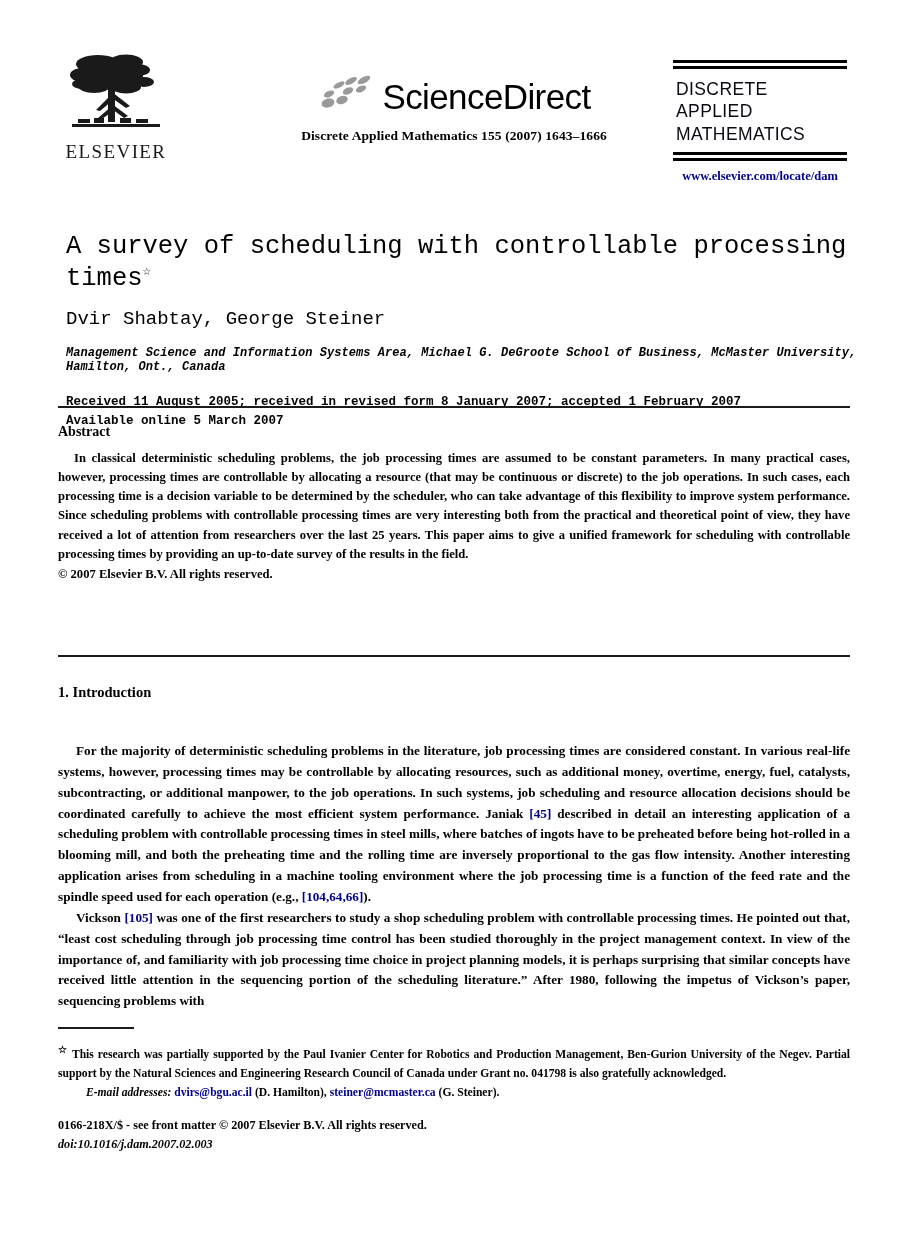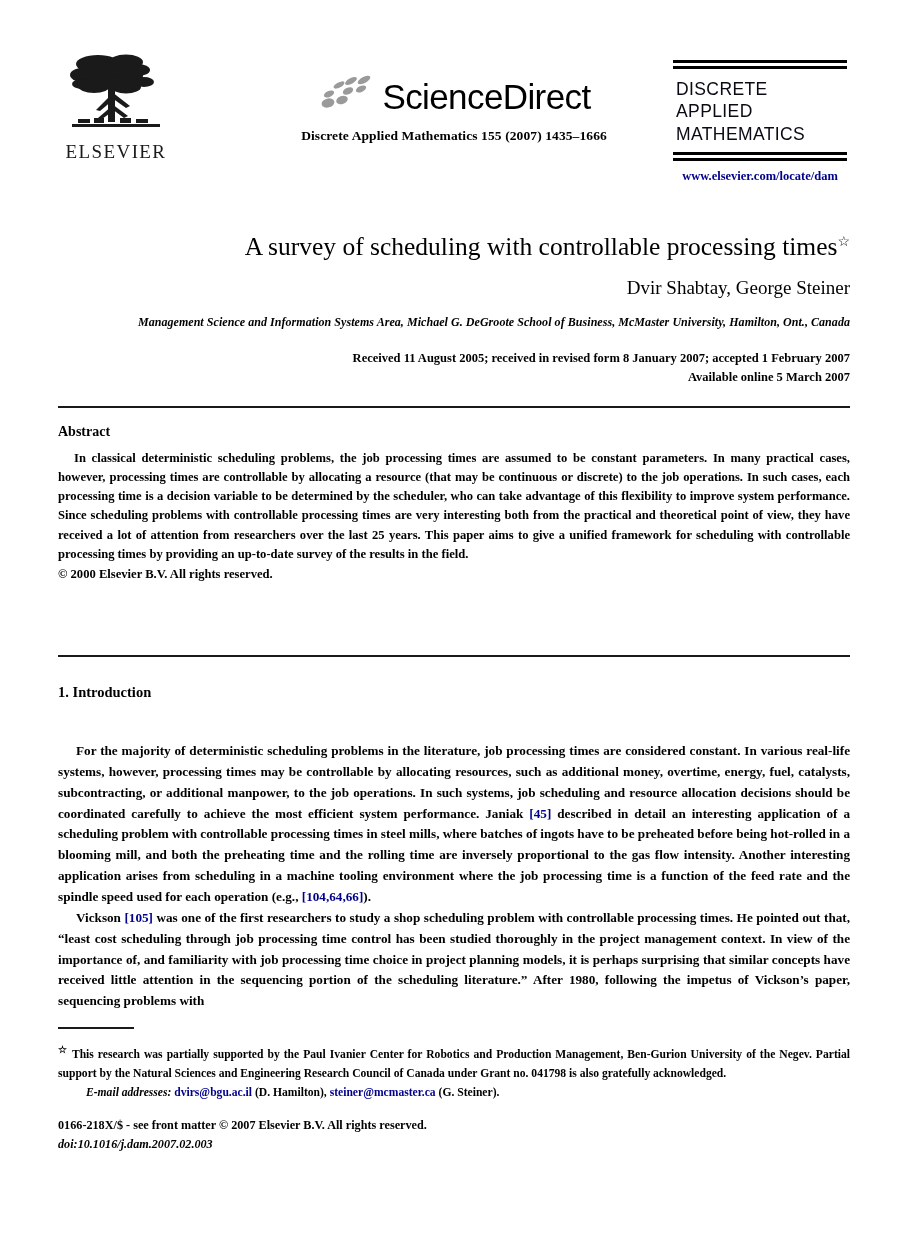--- a/index.html
+++ b/index.html
@@ -110,23 +110,24 @@
     margin-top: 8px;
     font-family: "Liberation Serif", serif;
     font-weight: bold;
     font-size: 12.5px;
     color: #00008b;
   }
 
   
   .title-block {
     position: absolute;
-    left: 58px; top: 232px;
-    width: 792px;
-    text-align: right;
+    left: 66px; top: 232px;
+    width: 792px;
+    text-align: left;
+    font-family: Liberation Mono, monospace;
   }
   .paper-title {
     font-size: 25.5px;
     font-weight: normal;
     line-height: 1.2;
     margin: 0;
   }
   .dagger {
     font-size: 14px;
     vertical-align: super;
@@ -294,21 +295,21 @@
             <ellipse cx="22" cy="13" rx="6" ry="2.6" transform="rotate(-28 22 13)"></ellipse>
             <ellipse cx="44" cy="17" rx="5.5" ry="3" transform="rotate(-25 44 17)"></ellipse>
             <ellipse cx="31" cy="19" rx="5.5" ry="3.2" transform="rotate(-25 31 19)"></ellipse>
             <ellipse cx="12" cy="22" rx="5.5" ry="3" transform="rotate(-25 12 22)"></ellipse>
             <ellipse cx="25" cy="28" rx="6" ry="4" transform="rotate(-20 25 28)"></ellipse>
             <ellipse cx="11" cy="31" rx="6.5" ry="4.5" transform="rotate(-15 11 31)"></ellipse>
           </g>
         </svg>
         <span class="sd-word">ScienceDirect</span>
       </div>
-      <div class="journal-ref">Discrete Applied Mathematics 155 (2007) 1435–1666</div>
+      <div class="journal-ref">Discrete Applied Mathematics 155 (2007) 1643–1666</div>
     </div>
 
     <div class="dam-logo">
       <div class="dam-rule-top">
         <div></div>
           <div></div>
       </div>
       <div class="dam-words">
         <div>DISCRETE</div>
         <div>APPLIED</div>
@@ -331,21 +332,21 @@
       <div>Available online 5 March 2007</div>
     </div>
   </div>
 
   <div class="rule" id="rule-abstract-top"></div>
   <div class="rule" id="rule-abstract-bot"></div>
 
   <div class="abstract-block">
     <div class="abstract-heading">Abstract</div>
     <div class="abstract-body">In classical deterministic scheduling problems, the job processing times are assumed to be constant parameters. In many practical cases, however, processing times are controllable by allocating a resource (that may be continuous or discrete) to the job operations. In such cases, each processing time is a decision variable to be determined by the scheduler, who can take advantage of this flexibility to improve system performance. Since scheduling problems with controllable processing times are very interesting both from the practical and theoretical point of view, they have received a lot of attention from researchers over the last 25 years. This paper aims to give a unified framework for scheduling with controllable processing times by providing an up-to-date survey of the results in the field.</div>
-    <div class="abstract-copyright">© 2000 Elsevier B.V. All rights reserved.</div>
+    <div class="abstract-copyright">© 2007 Elsevier B.V. All rights reserved.</div>
   </div>
 
 
   <div class="section-heading">1. Introduction</div>
 
   <div class="body-text">
     <p><span>For the majority of deterministic scheduling problems in the literature, job processing times are considered constant. In various real-life systems, however, processing times may be controllable by allocating resources, such as additional money, overtime, energy, fuel, catalysts, subcontracting, or additional manpower, to the job operations. In such systems, job scheduling and resource allocation decisions should be coordinated carefully to achieve the most efficient system performance. Janiak </span><span class="cite">[45]</span><span> described in detail an interesting application of a scheduling problem with controllable processing times in steel mills, where batches of ingots have to be preheated before being hot-rolled in a blooming mill, and both the preheating time and the rolling time are inversely proportional to the gas flow intensity. Another interesting application arises from scheduling in a machine tooling environment where the job processing time is a function of the feed rate and the spindle speed used for each operation (e.g., </span><span class="cite">[104,64,66]</span><span>).</span></p>
     <p><span>Vickson </span><span class="cite">[105]</span><span> was one of the first researchers to study a shop scheduling problem with controllable processing times. He pointed out that, “least cost scheduling through job processing time control has been studied thoroughly in the project management context. In view of the importance of, and familiarity with job processing time choice in project planning models, it is perhaps surprising that similar concepts have received little attention in the sequencing portion of the scheduling literature.” After 1980, following the impetus of Vickson’s paper, sequencing problems with</span></p>
   </div>
 

